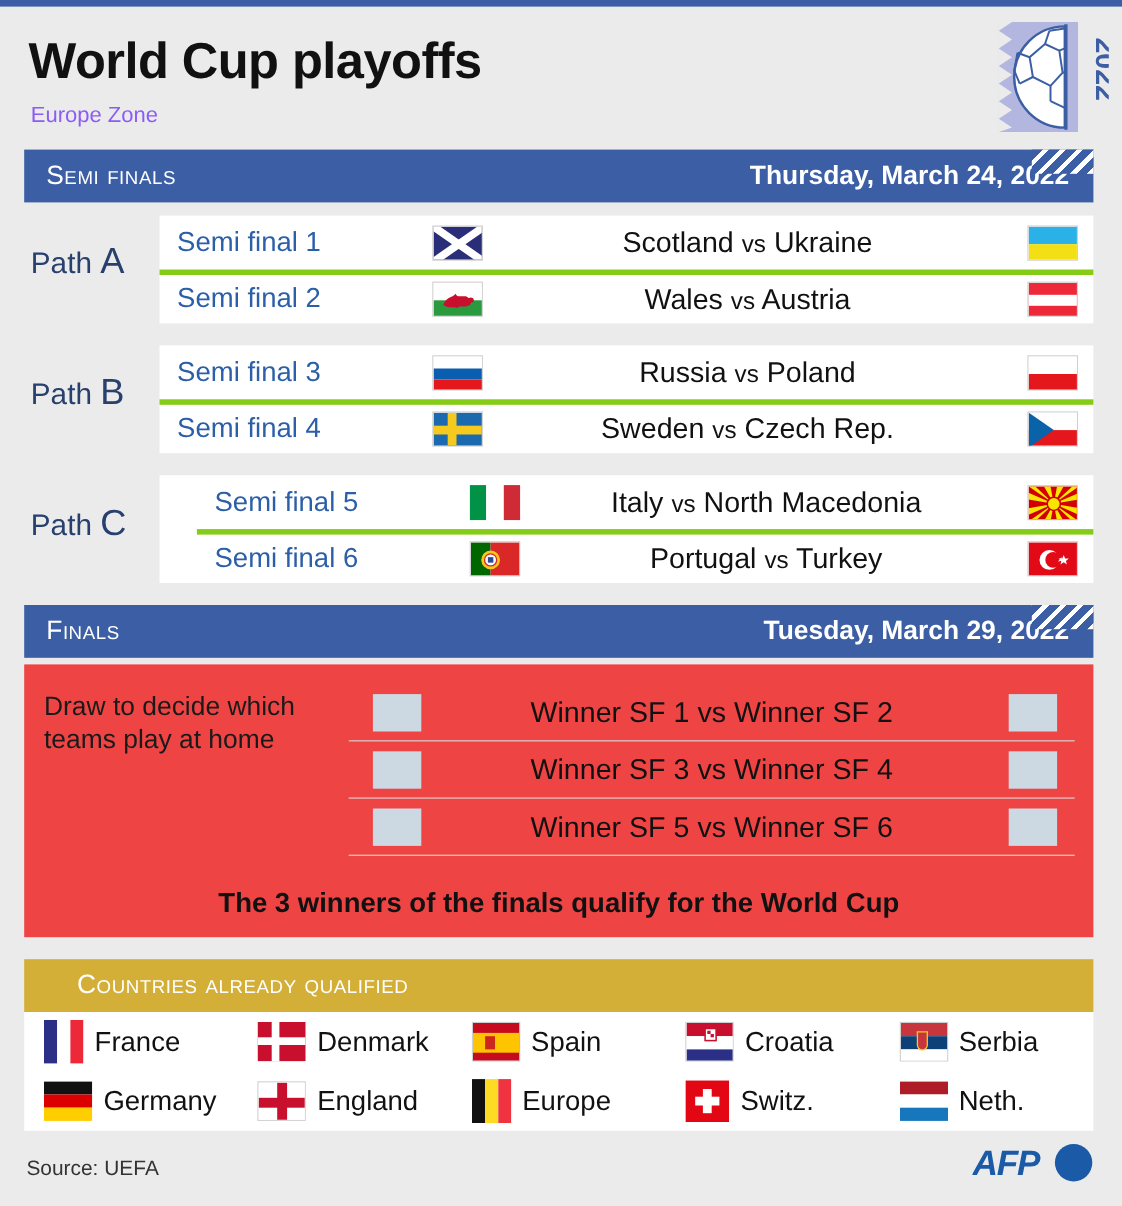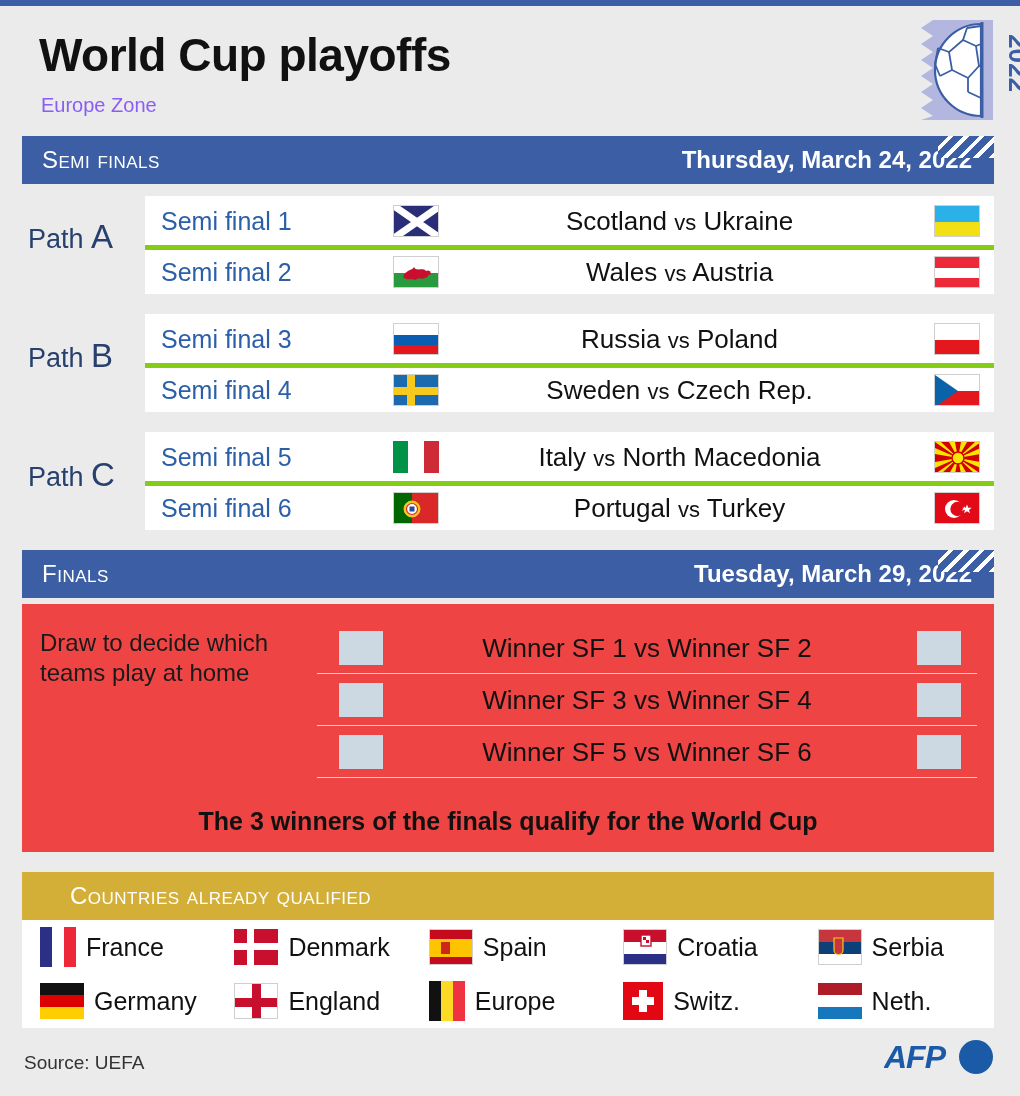--- a/index.html
+++ b/index.html
@@ -7,21 +7,21 @@
     width: 1020px; height: 1096px;
     background: #ebebeb;
     font-family: "Liberation Sans", sans-serif;
     overflow: hidden;
   }
   #page { position: relative; width: 1020px; height: 1096px; background: #ebebeb; }
 
   .topbar { position:absolute; left:0; top:0; width:1020px; height:6px; background:#3b5ea5; }
 
   
-  .header { position:absolute; left:13px; top:6px; width:871px; height:122px;padding-left:29px; }
+  .header { position:absolute; left:0; top:6px; width:871px; height:122px;padding-left:29px; }
   .title {
     position:absolute; left:26px; top:22px;
     font-size:46px; font-weight:bold; color:#111;
     letter-spacing:-0.5px;
   }
   .subtitle {
     position:absolute; left:28px; top:88px;
     font-size:20px; color:#8b5cf6;
   }
 
@@ -284,21 +284,21 @@
           </svg>
         </span>
       </div>
     </div>
   </div>
 
   <div class="path-label" style="top:456px;">
     <span>Path</span>
     <span class="pl">C</span>
   </div>
-  <div class="card" style="top:432px;">
+  <div class="card" style="top:432px;padding-left:34px;">
     <div class="row">
       <div class="sf-name">Semi final 5</div>
       <div class="flag-left">
         <span class="flag" style="width:46px;height:32px;border:none;">
           <svg width="46" height="32" viewBox="0 0 46 32">
             <rect width="15" height="32" fill="#009246"></rect>
             <rect x="15" width="16" height="32" fill="#ffffff"></rect>
             <rect x="31" width="15" height="32" fill="#ce2b37"></rect>
           </svg>
         </span>

